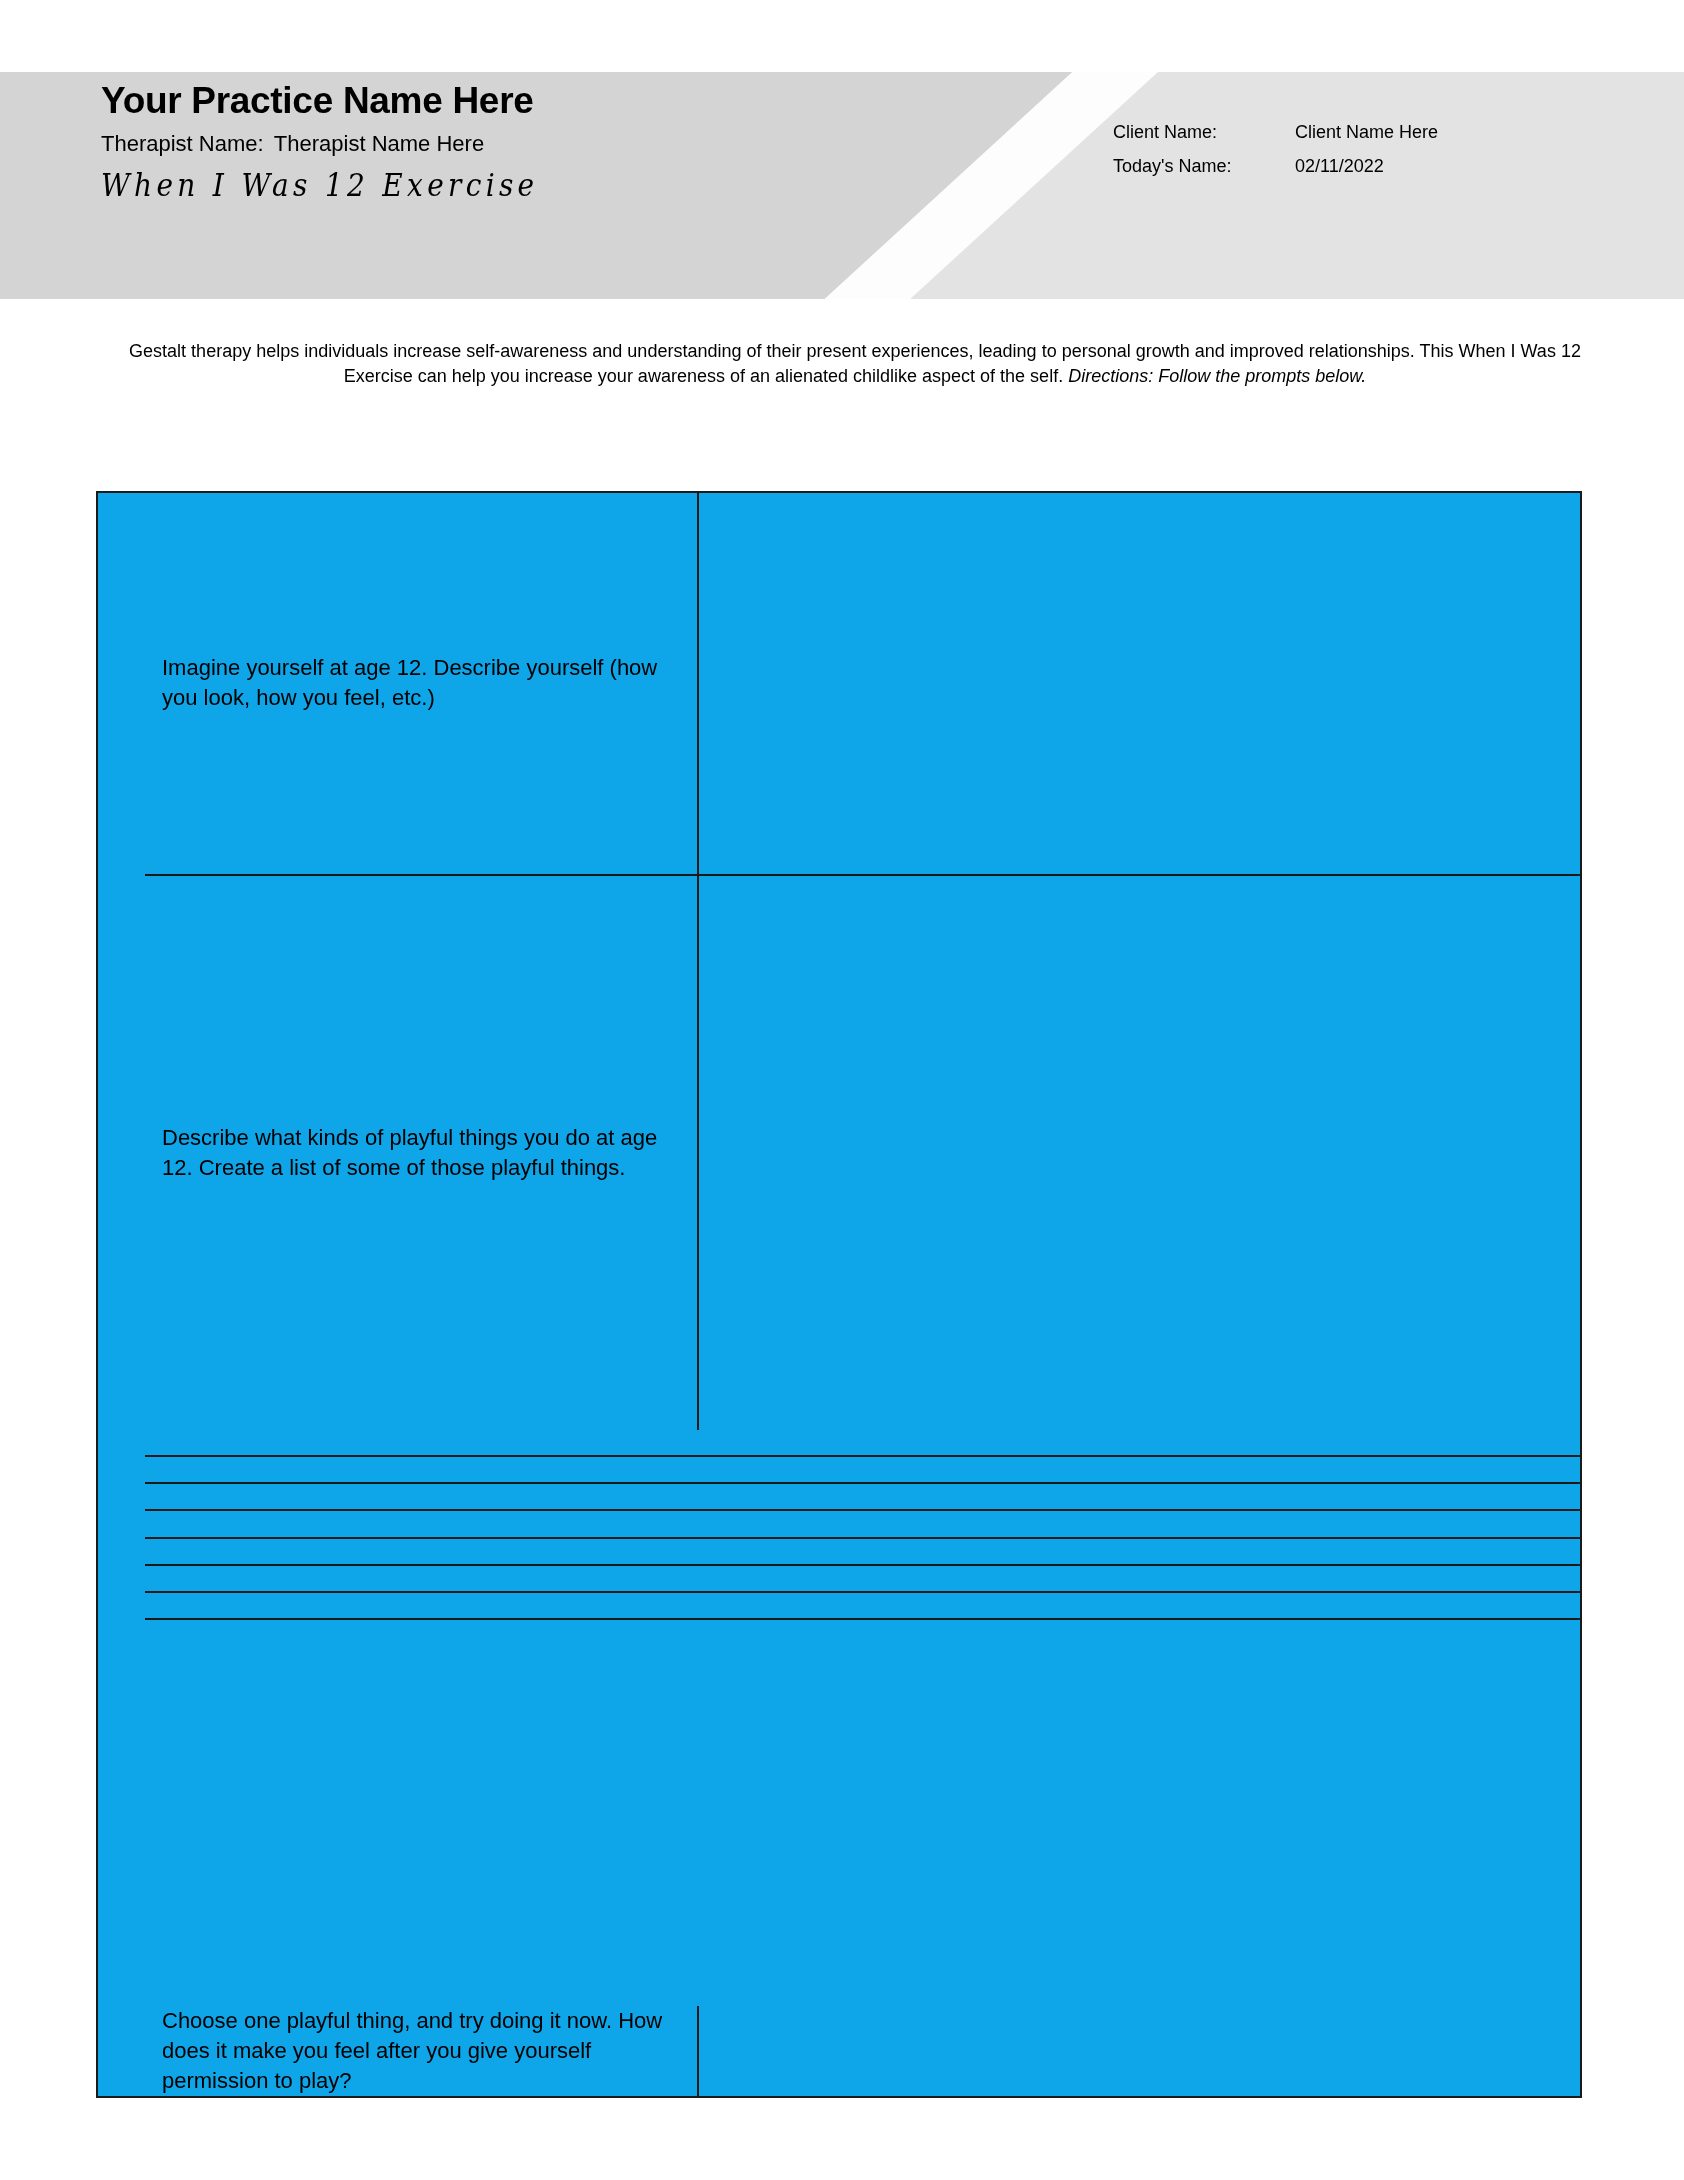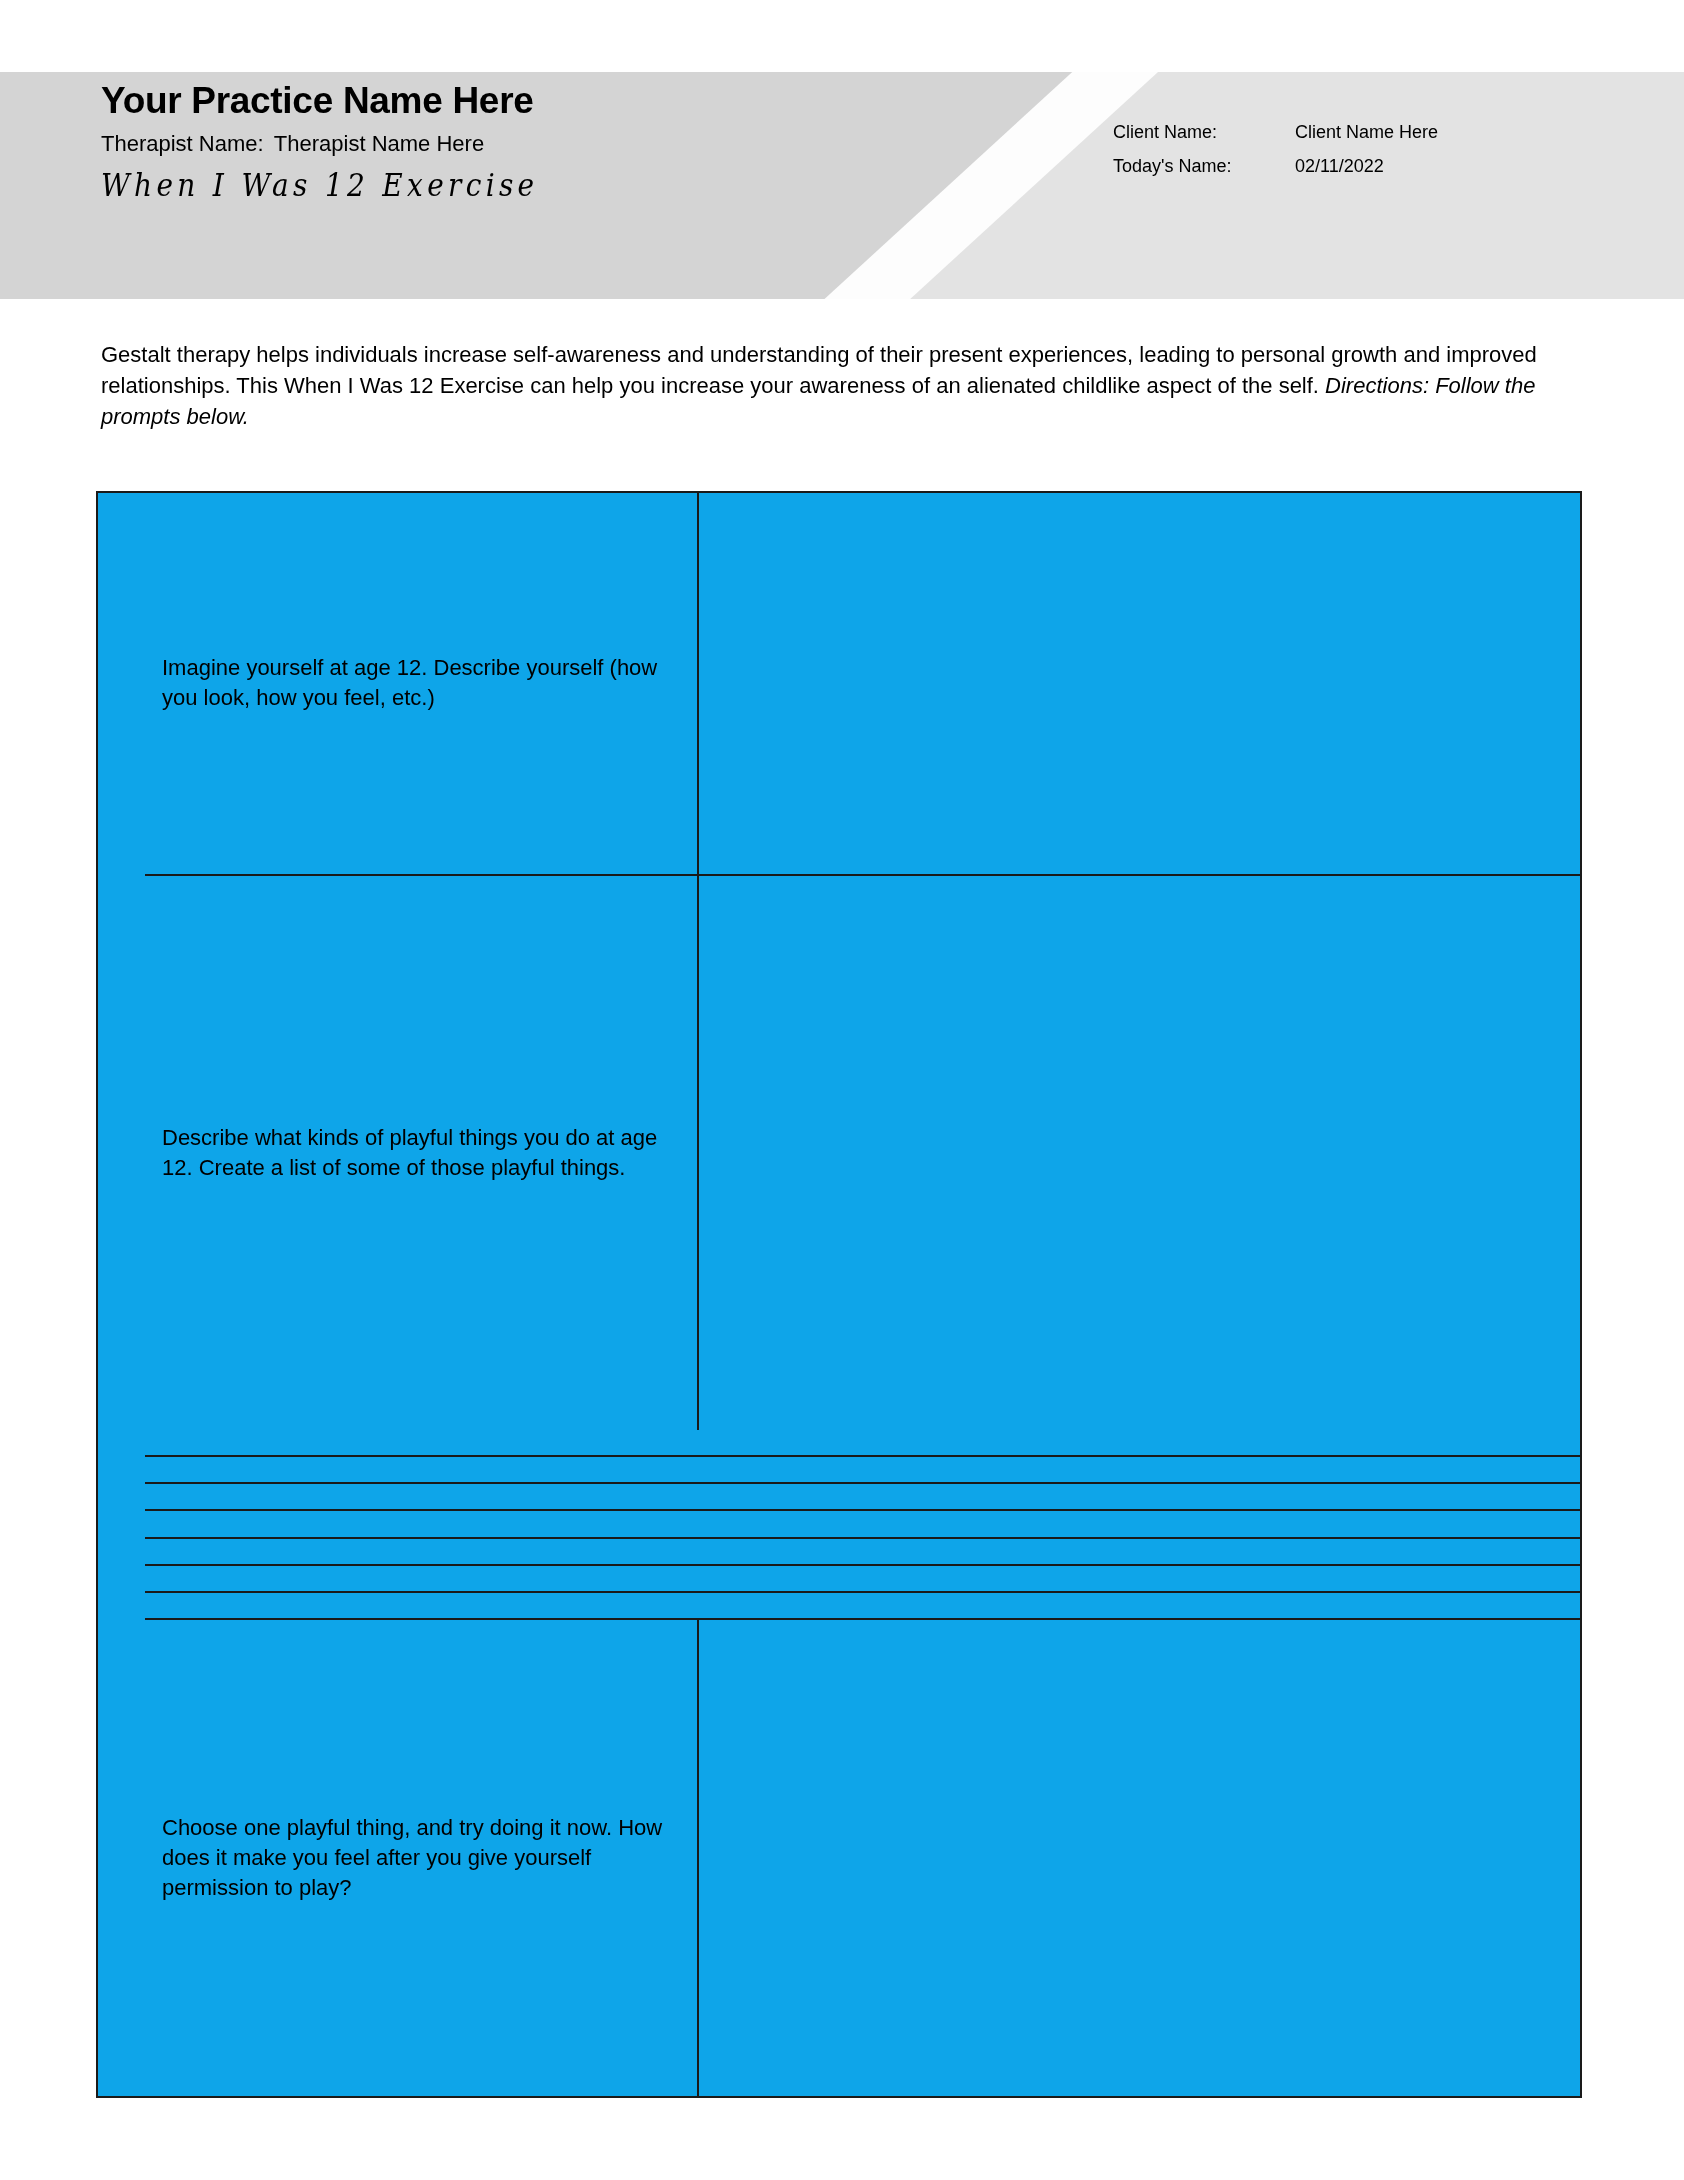--- a/index.html
+++ b/index.html
@@ -106,26 +106,26 @@
   }
   .hr-row .lbl {
     display: inline-block;
     min-width: 182px;
   }
   .hr-row .val { }
 
   
   .intro {
     position: absolute;
-    left: 101px;
+    left: 114px;
     top: 339px;
     width: 1482px;
-    font-size: 22px;
+    font-size: 18px;
     line-height: 1.41;
-    text-align: left;
+    text-align: center;
   }
   .intro .directions {
     font-style: italic;
   }
 
   
   .worksheet-table {
     position: absolute;
     left: 96px;
     top: 491px;
@@ -141,21 +141,21 @@
   .ws-row {
     display: flex;
     border-bottom: 2.6px solid #1a1a1a;
     box-sizing: border-box;
   }
   .ws-row:last-child {
     border-bottom: none;
   }
   .ws-row-1 { height: 407px; }
   .ws-row-2 { height: 792px; flex-direction: column; }
-  .ws-row-3 { height: 506px; }
+  .ws-row-3 { height: 506px; align-items: flex-end; }
 
   .prompt-cell {
     width: 554px;
     flex: 0 0 554px;
     border-right: 2.6px solid #1a1a1a;
     box-sizing: border-box;
     display: flex;
     align-items: center;
     padding: 0 15.3px 0 17px;
   }

